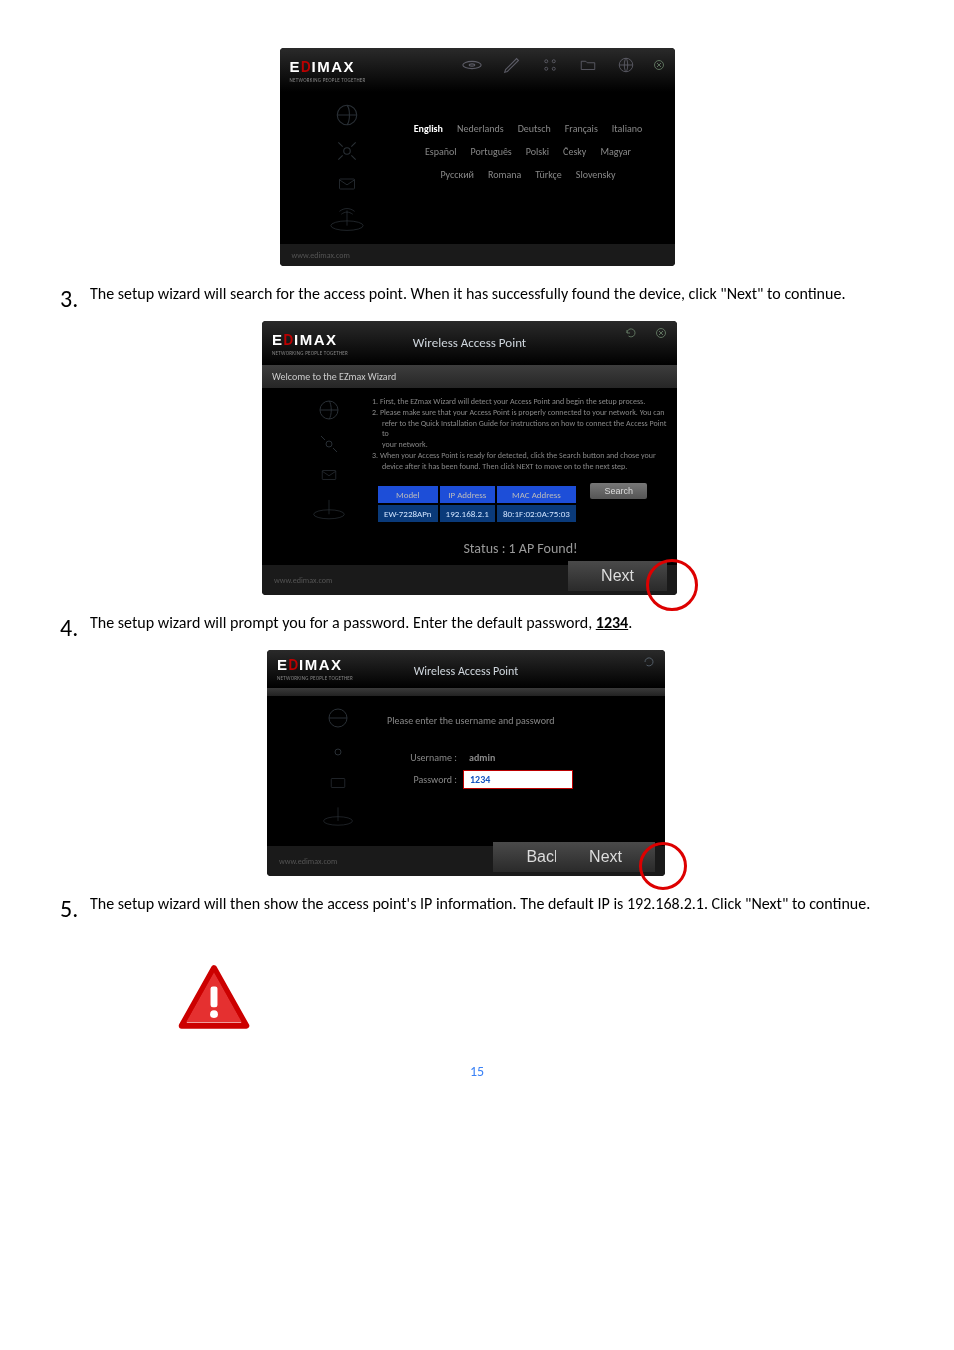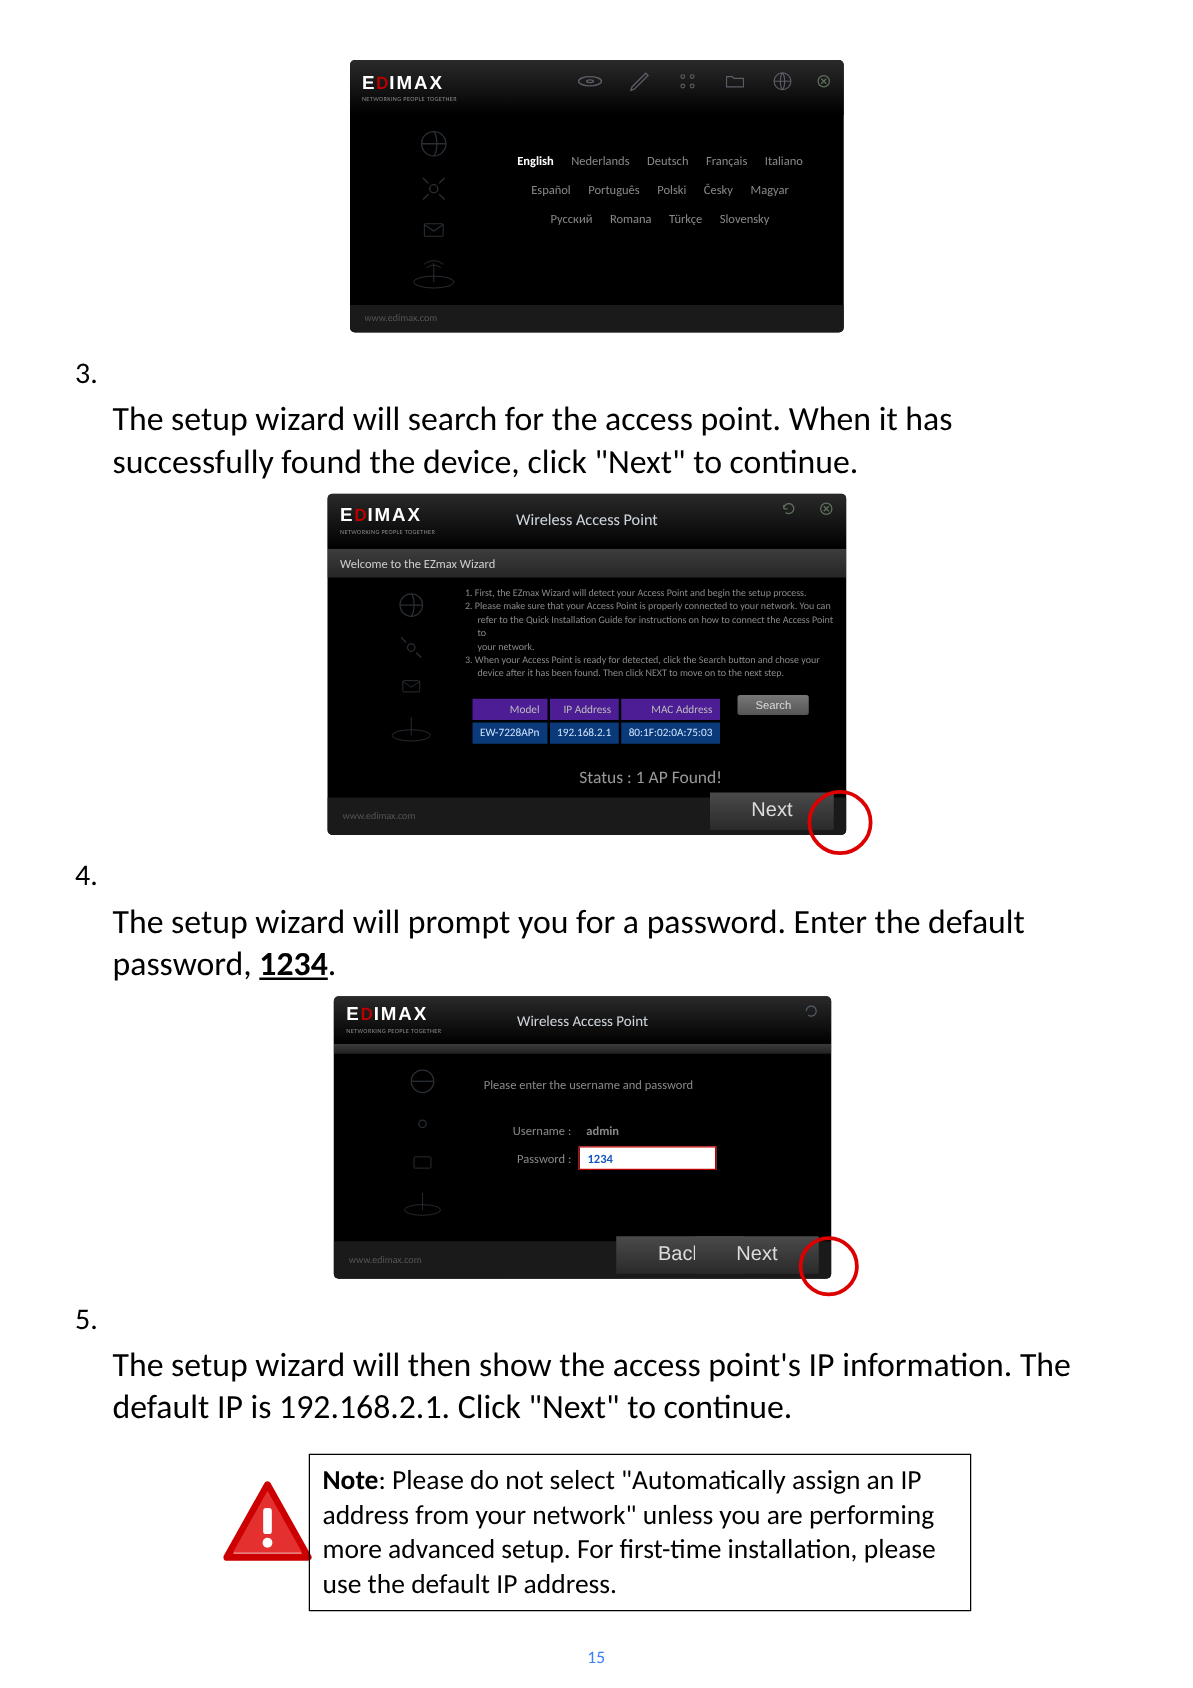--- a/index.html
+++ b/index.html
@@ -1,20 +1,20 @@
 <!DOCTYPE html>
 <html><head>
 <meta charset="utf-8">
 <style>
   * { box-sizing: border-box; margin: 0; padding: 0; }
   html, body { width: 954px; background: #fff; font-family: Calibri, "Segoe UI", Arial, sans-serif; color: #000; }
   .page { width: 954px; min-height: 1350px; padding: 40px 60px 30px 60px; position: relative; }
   .item { display: flex; margin: 14px 0 8px 0; }
   .num { width: 30px; font-size: 24px; }
-  .txt { flex: 1; font-size: 27px; line-height: 1.25; margin-top: 35px; }
+  .txt { flex: 1; font-size: 16px; line-height: 1.25; }
   .u { text-decoration: underline; font-weight: bold; }
   .center-img { display: block; margin: 8px auto 18px auto; }
   .card { background: #000; border-radius: 4px; color: #bbb; font-size: 10px; position: relative; overflow: hidden; }
   .card-top { height: 44px; background: linear-gradient(#2a2a2a,#000); display: flex; align-items: center; padding: 0 10px; position: relative; }
   .brand { display: flex; align-items: baseline; gap: 1px; }
   .brand .e, .brand .m, .brand .a, .brand .x { font-family: Arial, sans-serif; font-weight: 900; font-size: 15px; color: #fff; letter-spacing: 0.5px; }
   .brand .d { color: #b00; font-weight: 900; font-size: 15px; }
   .brand-sub { color: #888; font-size: 5px; letter-spacing: 0.3px; margin-top: 1px; }
   .top-icons { position: absolute; right: 10px; top: 6px; display: flex; gap: 18px; align-items: center; }
   .top-icons svg { opacity: 0.6; }
@@ -23,21 +23,21 @@
   .side-ico svg { opacity: 0.35; }
   .lang-area { flex: 1; padding: 30px 10px 10px 10px; display: flex; flex-direction: column; gap: 10px; align-items: center; }
   .lang-row { display: flex; gap: 14px; font-size: 10px; color: #888; }
   .lang-row .sel { color: #fff; font-weight: 600; }
   .card-footer { height: 22px; background: #1a1a1a; display: flex; align-items: center; padding: 0 12px; font-size: 8px; color: #555; }
   
   .c2-title { position: absolute; top: 14px; left: 50%; transform: translateX(-50%); color: #cfd6dd; font-size: 13px; }
   .welcome-bar { background: linear-gradient(#3d3d3d,#262626); color: #ccc; font-size: 10px; padding: 5px 10px; }
   .steps { font-size: 8px; color: #888; padding: 8px 8px 6px 8px; line-height: 1.35; }
   .tbl { margin: 6px 12px 0 12px; }
-  .tbl th { background: #4c1d95; color: #bbb; font-weight: 400; font-size: 9px; padding: 3px 6px; text-align: right; }
+  .tbl th { background: #1d4ed8; color: #bbb; font-weight: 400; font-size: 9px; padding: 3px 6px; text-align: center; }
   .tbl td { background: #0a3a7a; color: #cfe3ff; font-size: 9px; padding: 3px 6px; }
   .search-btn { background: linear-gradient(#777,#555); color: #ddd; font-size: 9px; padding: 3px 14px; border-radius: 2px; border: none; position: absolute; right: 30px; bottom: 66px; }
   .status-line { text-align: center; color: #999; font-size: 14px; margin: 16px 0 8px; }
   .nav-btn { background: linear-gradient(#4a4a4a,#2a2a2a); color: #ddd; font-size: 16px; padding: 6px 33px; border: none; position: absolute; }
   .red-circle { position: absolute; border: 3px solid #d00; border-radius: 50%; }
   
   .login-body { padding: 18px 10px 10px 90px; color: #555; }
   .login-row { display: flex; align-items: center; font-size: 10px; margin-bottom: 4px; }
   .login-row .lab { width: 70px; text-align: right; margin-right: 6px; color: #888; }
   .login-row .val { border: 1px solid #3a3a3a; padding: 2px 6px; width: 110px; color: #1253c2; font-weight: 600; background: #fff; }
@@ -299,19 +299,16 @@
     <div class="txt">The setup wizard will then show the access point's IP information. The default IP is 192.168.2.1. Click "Next" to continue.</div>
   </div>
 
   <div class="note-wrap">
     <svg class="warn-svg" viewBox="0 0 64 64">
       <path d="M32 6 L60 56 H4 Z" fill="#fff" stroke="#c00" stroke-width="5" stroke-linejoin="round"></path>
       <path d="M32 10 L56 53 H8 Z" fill="#e53030"></path>
       <rect x="29" y="22" width="6" height="18" rx="2" fill="#fff"></rect>
       <circle cx="32" cy="46" r="3.4" fill="#fff"></circle>
     </svg>
-    <div class="note-box">
-      <b>Note</b><span>: Please do not select "Automatically assign an IP address from your network" unless you are performing more advanced setup. For first-time installation, please use the default IP address.</span>
-    </div>
   </div>
 
   <div class="pagenum">15</div>
 </div>
 
 </body></html>

